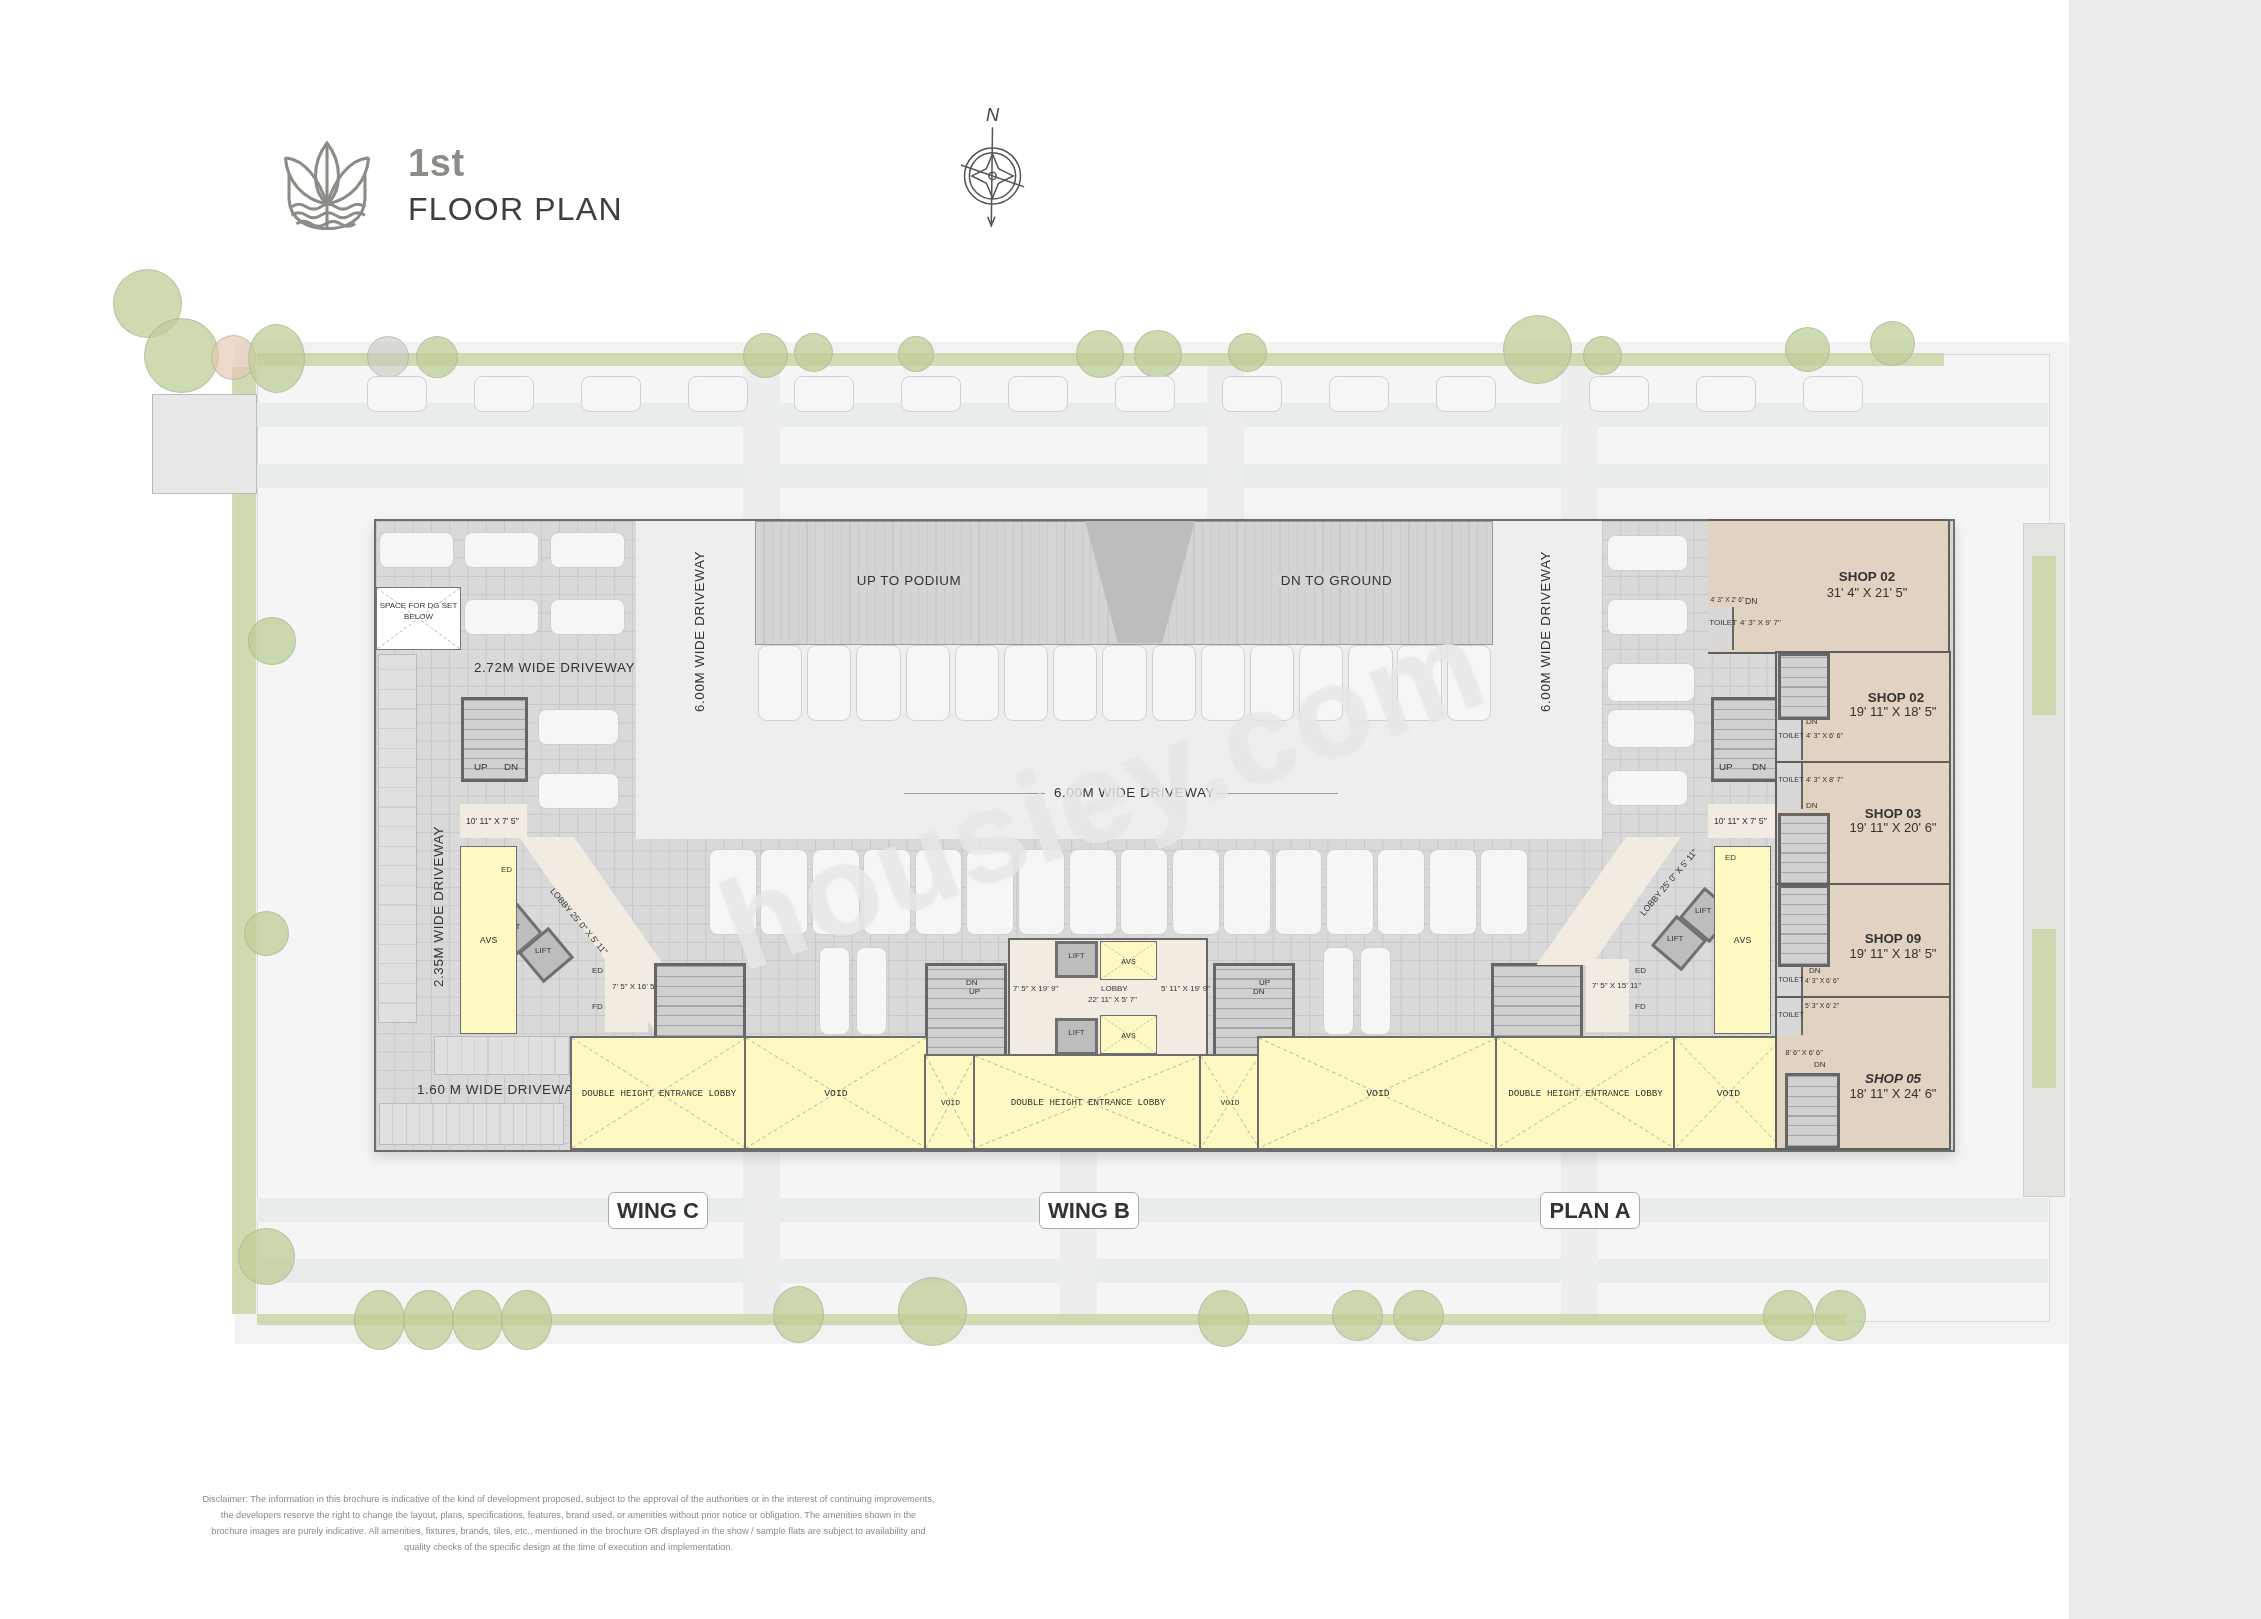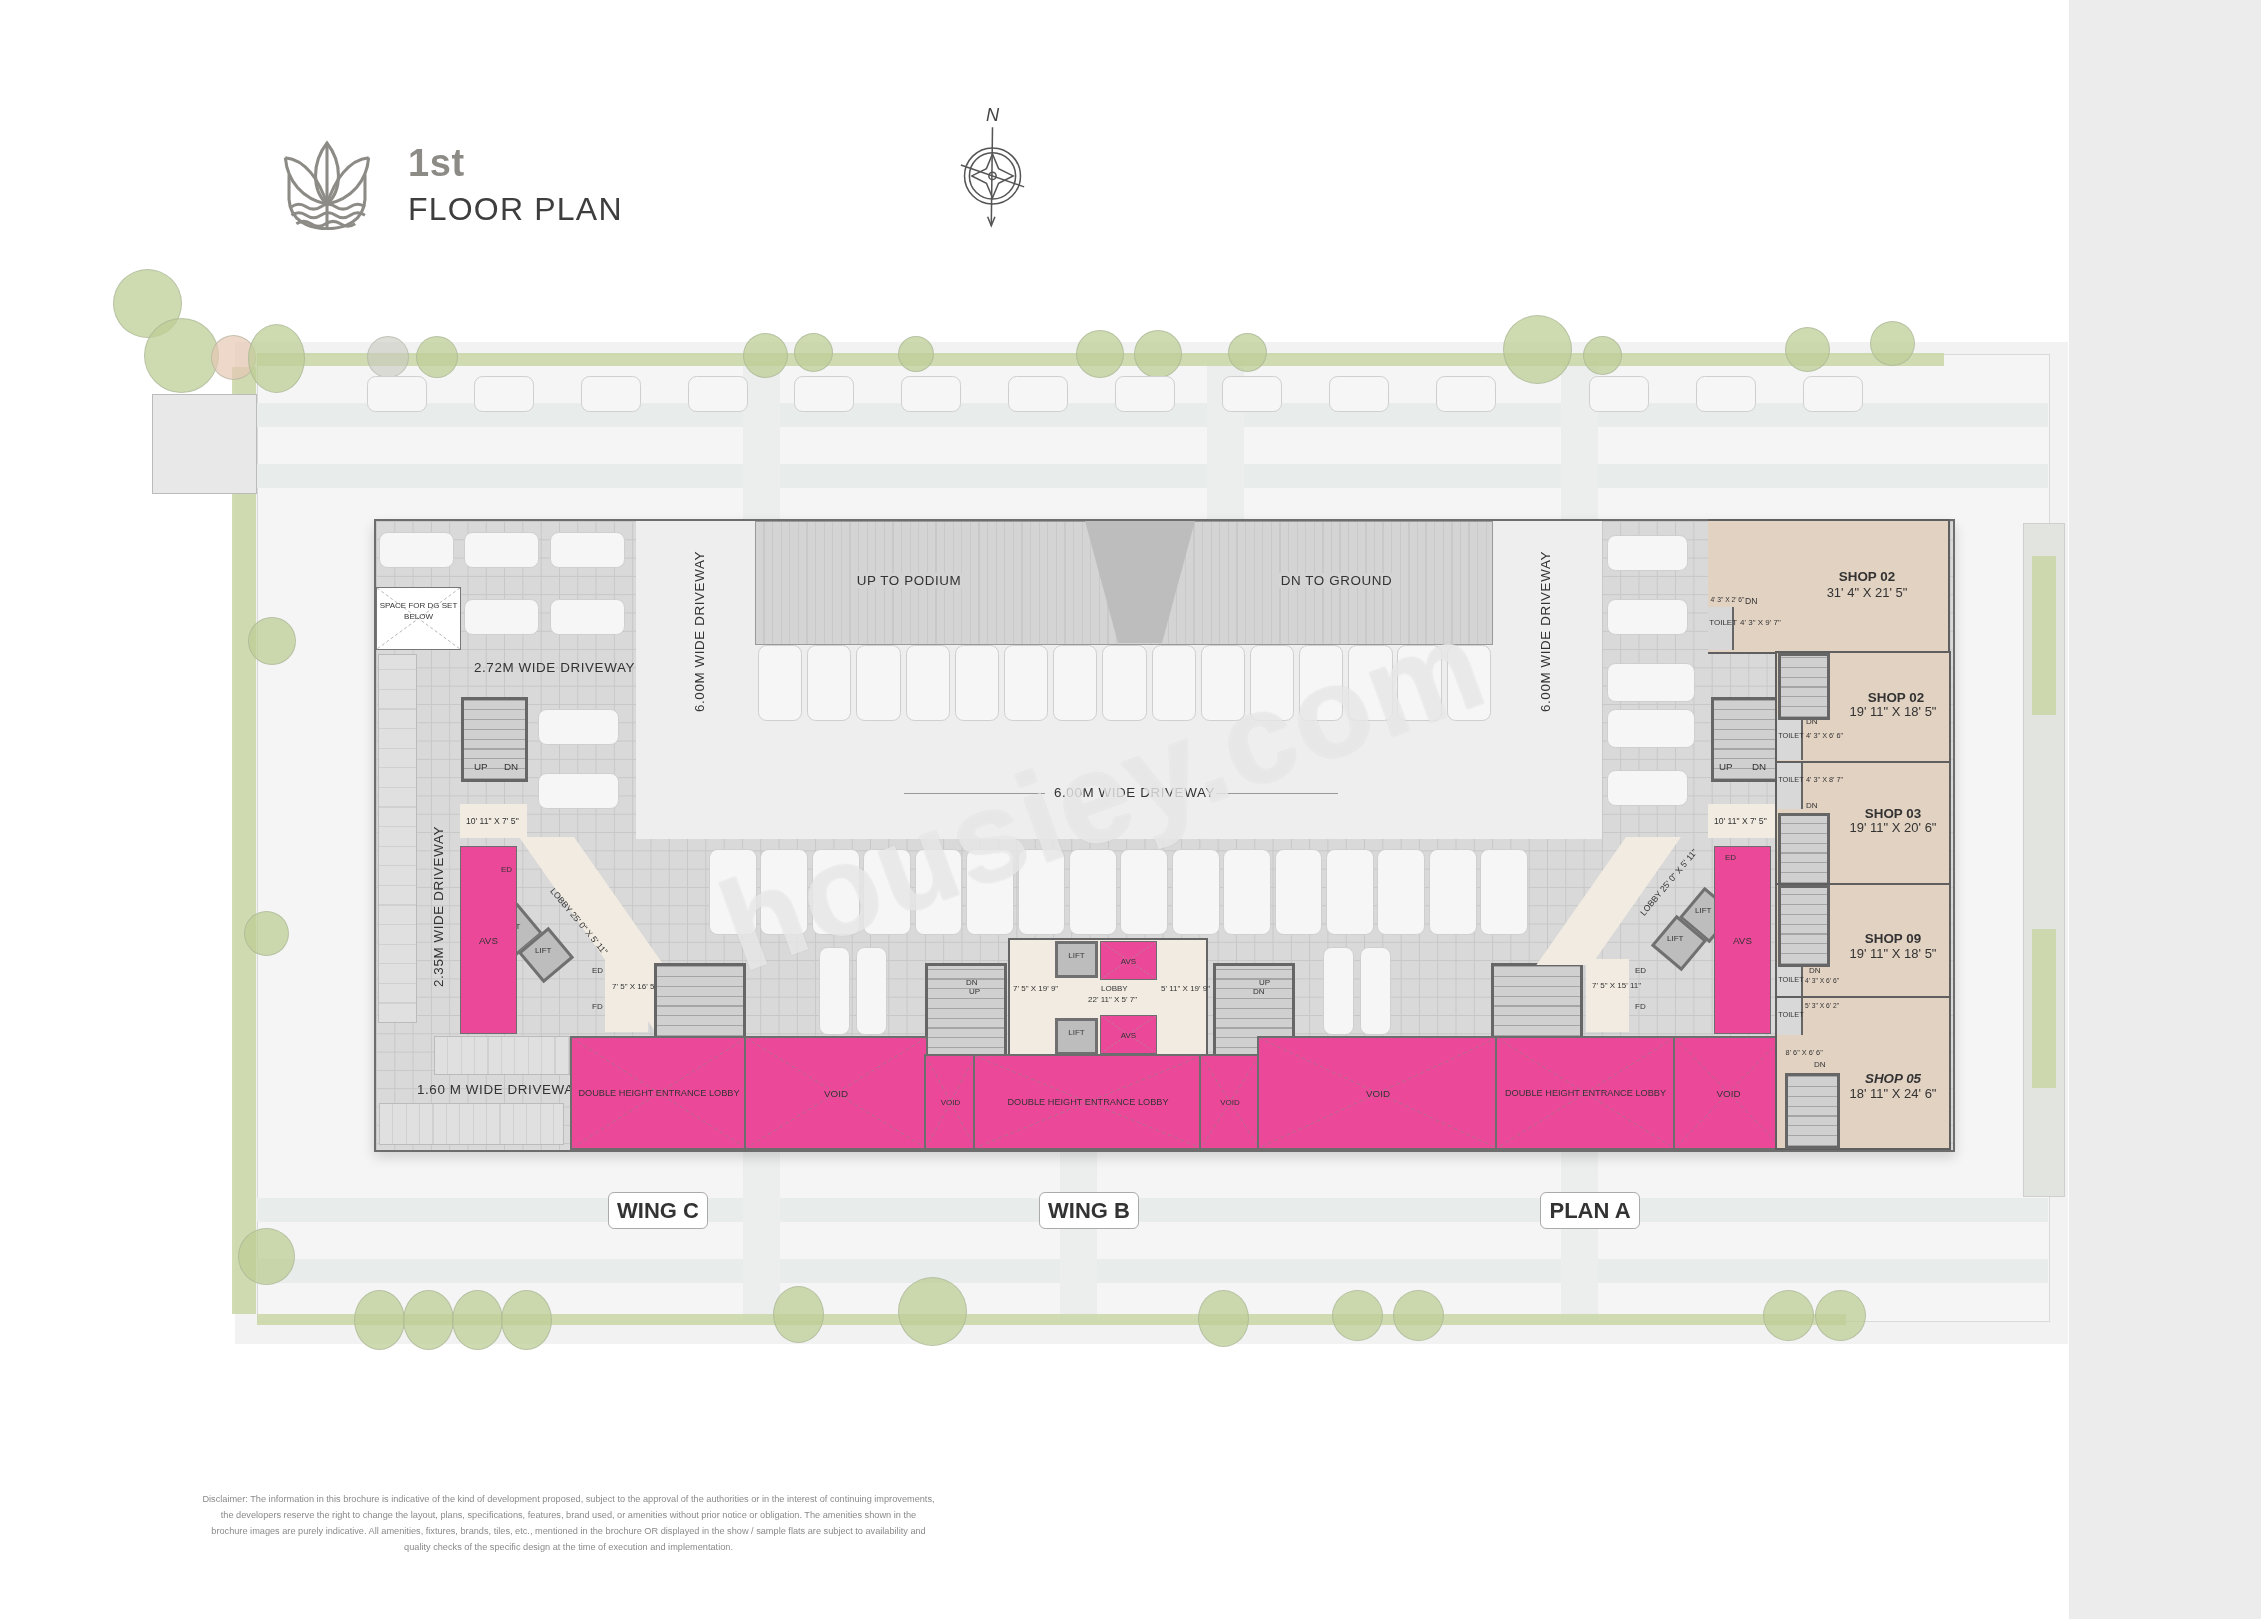--- a/index.html
+++ b/index.html
@@ -27,21 +27,21 @@
   .ramp-mid{left:1085px;top:521px;width:110px;height:122px;background:#bdbdbd;clip-path:polygon(0 0,100% 0,70% 100%,30% 100%);}
   .driveway{background:#eeeeee;}
   .label{font-size:13.4px;color:#333;white-space:nowrap;letter-spacing:0.6px;}
   .label-sm{font-size:9.8px;color:#333;white-space:nowrap;}
   .vert{transform:rotate(-90deg);transform-origin:left top;}
   .shop{background:#e2d2c2;border:2.4px solid #5f5f5f;}
   .shop-title{font-size:13.4px;font-weight:bold;color:#333;text-align:center;}
   .shop-dim{font-size:13px;color:#333;text-align:center;}
   .core{background:#f1ebe1;}
   .lift{background:#bdbdbd;border:3.7px solid #707070;}
-  .void{background:#ec4899;border:2.4px solid #6d6d6d;}
+  .void{background:#fef9c3;border:2.4px solid #6d6d6d;font-family:Liberation Mono, monospace;}
   .void svg{position:absolute;left:0;top:0;width:100%;height:100%;}
   .void-label{position:absolute;left:0;right:0;top:50%;transform:translateY(-50%);text-align:center;font-size:9.8px;color:#333;}
   .stair{background:#d0d0d0;border:3.1px solid #666;background-image:repeating-linear-gradient(0deg,#a5a5a5 0 1.2px,transparent 1.2px 9.8px);}
   .wing{background:#fff;border:1.2px solid #aaa;border-radius:6.1px;font-size:22px;font-weight:bold;color:#333;text-align:center;line-height:35px;height:35px;}
   .watermark{left:703px;top:721px;font-size:128px;color:rgba(255,255,255,.55);transform:rotate(-20deg);font-weight:bold;letter-spacing:2.4px;text-shadow:0 0 1.2px rgba(180,180,180,.6);pointer-events:none;}
   .disclaimer{left:202px;top:1491px;width:733px;font-size:9.2px;line-height:16px;color:#8a8a8a;text-align:center;}
 </style>
 </head>
 <body>
 

